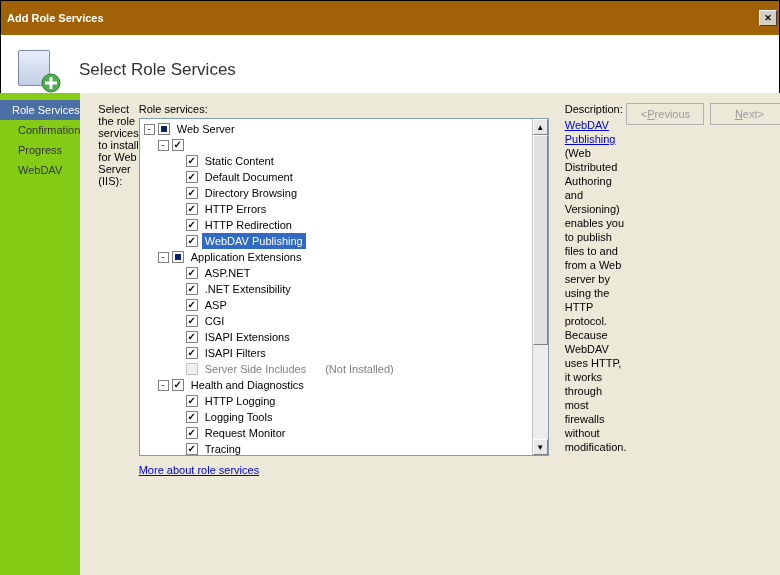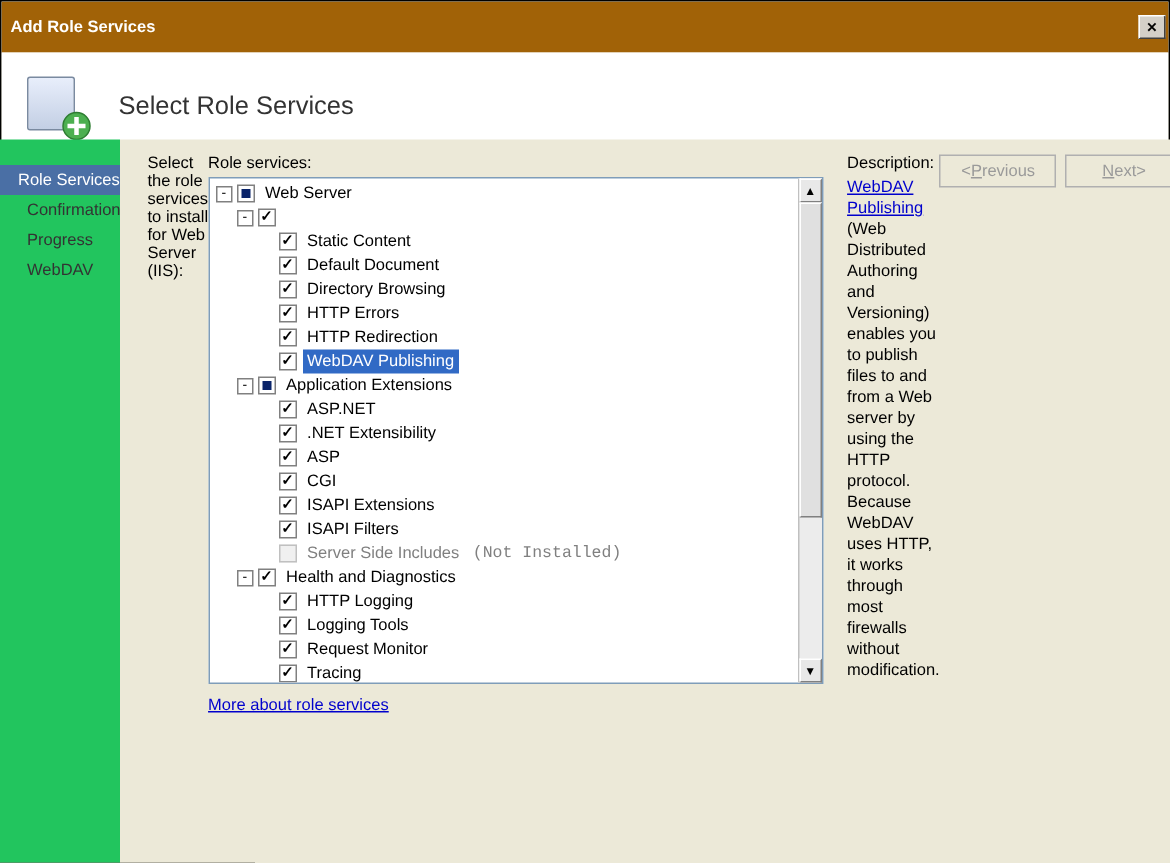--- a/index.html
+++ b/index.html
@@ -3,30 +3,30 @@
 <meta charset="utf-8">
 <style>
   * { box-sizing: border-box; font-family: "Segoe UI", Tahoma, sans-serif; font-size: 11px; }
   html, body { margin: 0; padding: 0; }
   body { width: 780px; height: 575px; border: 1px solid #000; background: #ece9d8; overflow: hidden; }
 
   .titlebar { height: 34px; background: #a16207; color: #fff; display: flex; align-items: center; padding: 0 2px 0 6px; font-weight: bold; }
   .titlebar .title { flex: 1; }
   .titlebar .close { width: 18px; height: 16px; background: #d4d0c8; color: #000; border: 1px solid #fff; border-right-color: #404040; border-bottom-color: #404040; display: flex; align-items: center; justify-content: center; font-size: 9px; font-weight: bold; font-family: Arial; cursor: default; }
 
-  .header { height: 72px; background: #fff; display: flex; align-items: center; padding-left: 14px; border-bottom: 1px solid #a21caf; }
+  .header { height: 72px; background: #fff; display: flex; align-items: center; padding-left: 14px; border-bottom: 3px solid #a21caf; }
   .header .heading { font-size: 17px; color: #333; margin-left: 18px; }
   .icon-box { width: 46px; height: 46px; position: relative; }
   .icon-box .server { position:absolute; left:3px; top:3px; width:32px; height:36px; background: linear-gradient(#e8eefb,#c3cfe4); border:1px solid #7a8aa0; border-radius:2px; }
   .icon-box .plus { position:absolute; right:0; bottom:0; width:20px; height:20px; }
   .plus svg { width:100%; height:100%; }
 
   .body { position: absolute; top: 93px; left: 0; right: 0; bottom: 0; display: flex; }
 
-  .sidebar { width: 200px; background: #22c55e; padding-top: 17px; }
+  .sidebar { width: 200px; background: #84cc16; padding-top: 7px; }
   .sidebar .step { height: 20px; padding-left: 18px; display: flex; align-items: center; color: #333; cursor: default; }
   .sidebar .step.selected { background: #4a6fa5; color: #fff; padding-left: 12px; }
 
   .content { flex: 1; background: #ece9d8; padding: 10px 14px 0 18px; display: flex; flex-direction: row; }
   .content .instr { margin-bottom: 12px; }
   .content .row { display: flex; flex: 1; min-height: 0; }
   .col-left { width: 410px; display: flex; flex-direction: column; }
   .col-right { flex: 1; padding-left: 16px; }
 
   .lbl { margin-bottom: 3px; }
@@ -36,21 +36,21 @@
   .node { display: flex; align-items: center; height: 16px; white-space: nowrap; }
   .exp { width: 11px; height: 11px; border: 1px solid #808080; background:#fff; margin-right: 3px; display:flex; align-items:center; justify-content:center; font-size:9px; line-height:1; font-family: monospace; cursor:default; }
   .exp.spacer { border:none; background:transparent; }
   .chk { width: 12px; height: 12px; border: 1px solid #808080; background: #fff; margin-right: 4px; display:flex; align-items:center; justify-content:center; color:#000; font-size:10px; cursor:default; }
   .chk.partial::after { content:""; width:6px; height:6px; background:#0a246a; }
   .chk.checked::after { content:"✓"; font-weight:bold; }
   .chk.disabled { border-color:#c0c0c0; background:#f0f0f0; }
   .nodetext { padding: 0 3px; }
   .nodetext.sel { background:#316ac5; color:#fff; }
   .node.disabled .nodetext { color:#808080; }
-  .notinst { color:#808080; margin-left:6px;font-family:Liberation Mono, monospace; }
+  .notinst { color:#808080; margin-left:16px; }
   .ind1 { margin-left: 14px; }
   .ind2 { margin-left: 28px; }
 
   .vscroll { position:absolute; right:0; top:0; bottom:0; width:16px; background:#ececec; border-left:1px solid #c0c0c0; }
   .sbtn { height:16px; background:#e8e8e8; border:1px solid #fff; border-right-color:#808080; border-bottom-color:#808080; display:flex; align-items:center; justify-content:center; font-size:8px; color:#000; }
   .sbtn.bottom { position:absolute; bottom:0; left:0; right:0; }
   .thumb { position:absolute; left:0; right:0; top:16px; height:210px; background:#e0e0e0; border:1px solid #fff; border-right-color:#808080; border-bottom-color:#808080; }
 
   .link { color:#0000cc; text-decoration:underline; cursor:pointer; }
   .morelink { margin-top:8px; }

